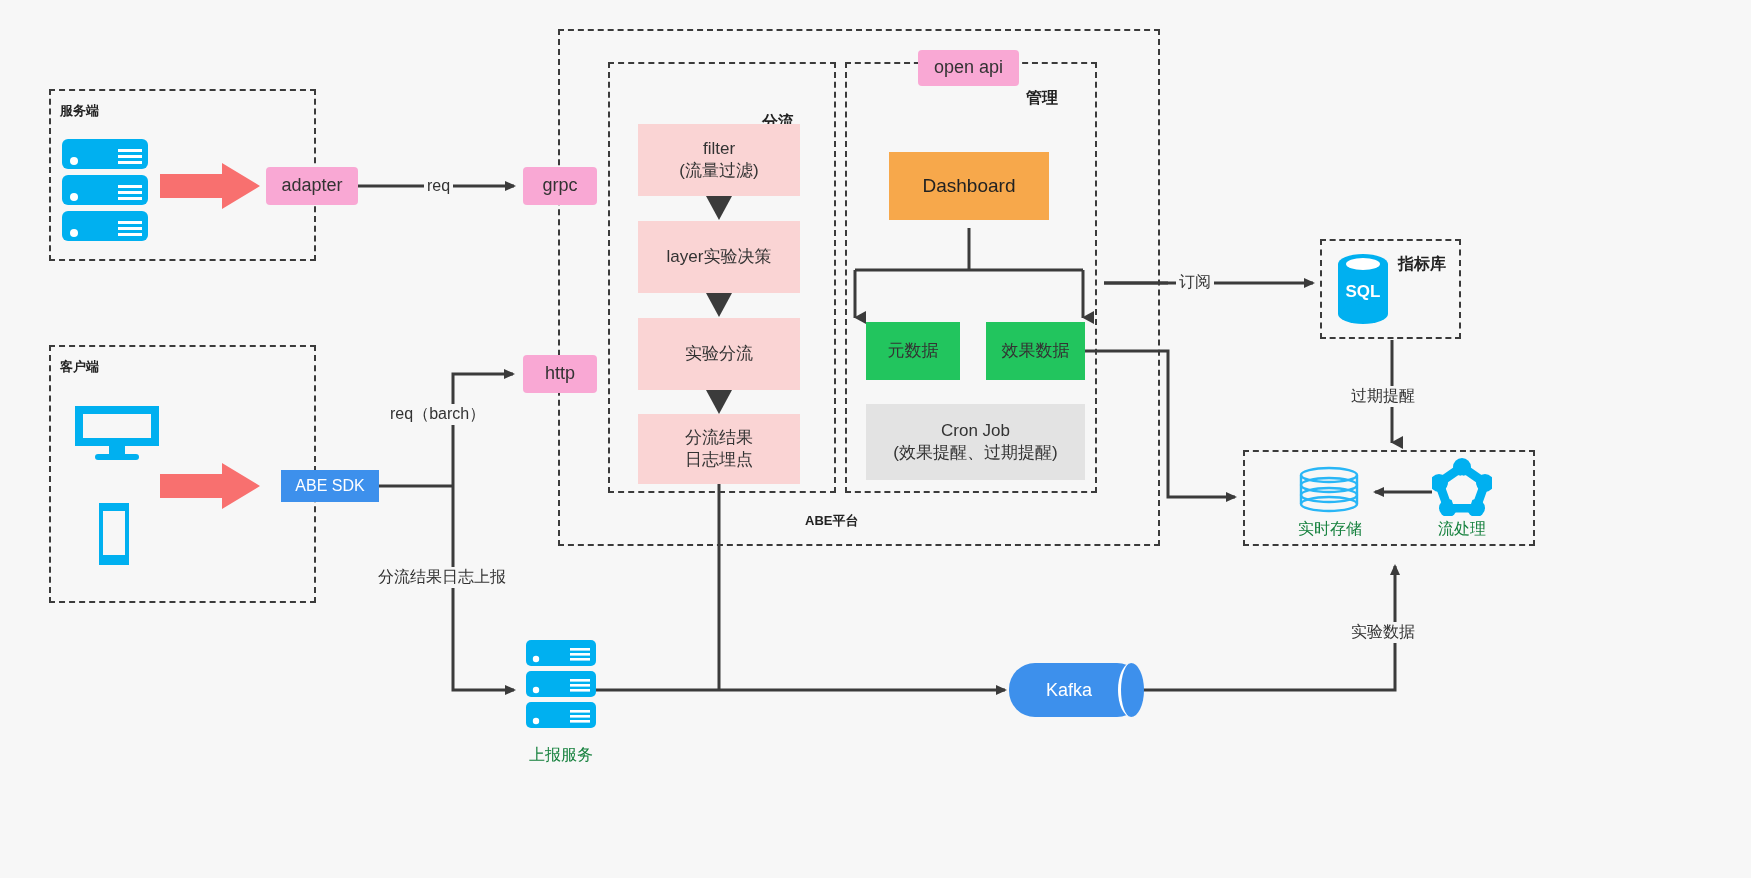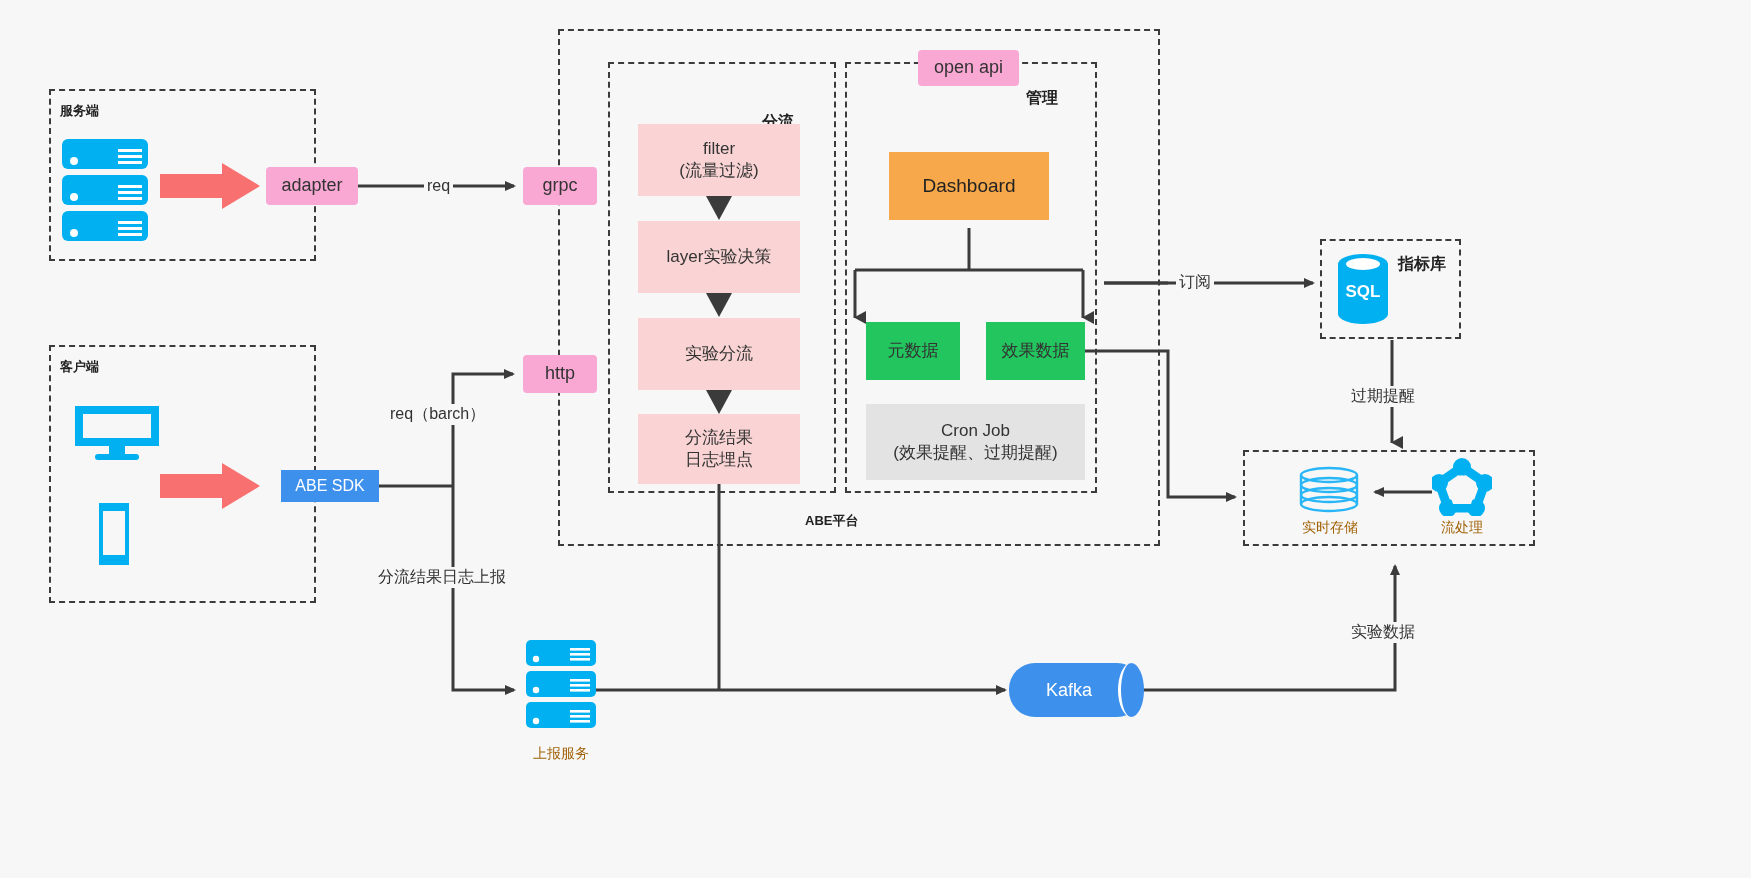--- a/index.html
+++ b/index.html
@@ -76,22 +76,22 @@
     color: #333;
     background: #f7f7f7;
     white-space: nowrap;
     padding: 0 3px;
   }
 
   svg.wires { position: absolute; inset: 0; width: 1751px; height: 878px; pointer-events: none; }
 
   .icon-label {
     position: absolute;
-    font-size: 14px;
-    color: #a16207;
+    font-size: 16px;
+    color: #15803d;
     white-space: nowrap;
     text-align: center;
   }
 </style>
 </head>
 <body>
 
 <div id="canvas">
 
   <svg class="wires" viewBox="0 0 1751 878">

